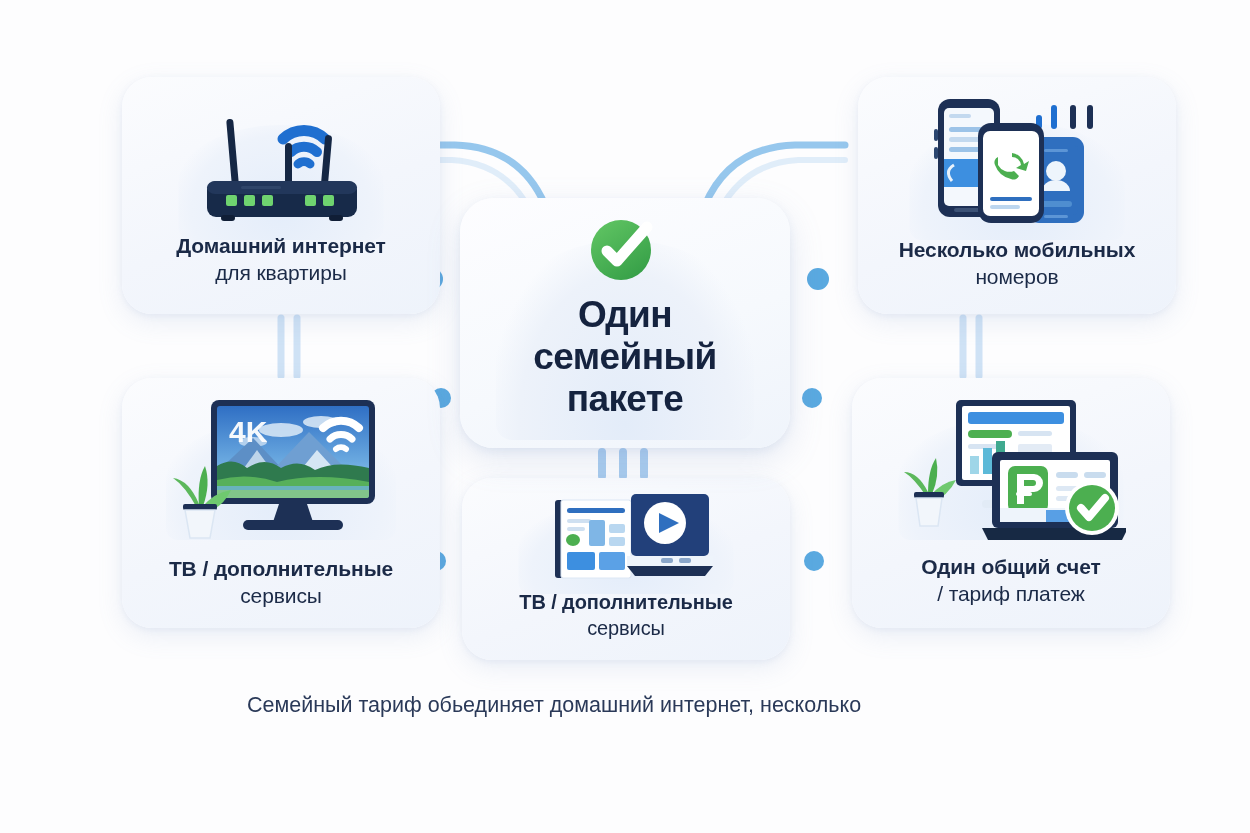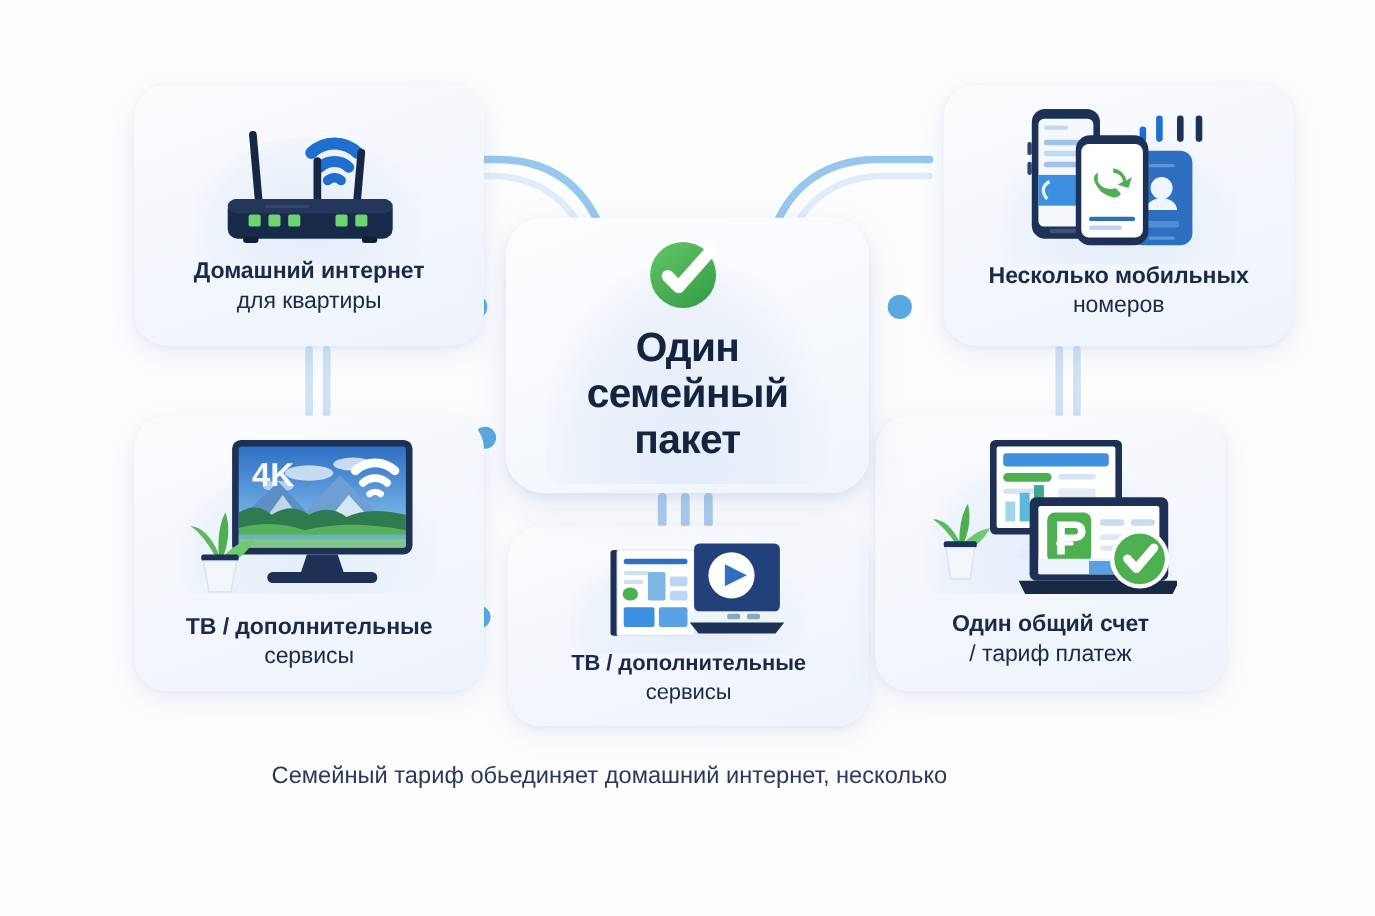--- a/index.html
+++ b/index.html
@@ -55,21 +55,21 @@
   #card-tv{left:122px;top:378px;width:318px;height:250px;}
   #card-tv .halo{bottom:88px;width:230px;height:120px;}
   #card-tv .art{margin-top:16px;}
   #card-tv .caption{margin-top:10px;font-size:21px;}
 
   #card-video{left:462px;top:478px;width:328px;height:182px;}
   #card-video .halo{bottom:66px;width:215px;height:92px;}
   #card-video .art{margin-top:12px;}
   #card-video .caption{margin-top:4px;font-size:20px;}
 
-  #card-bill{left:796px;top:378px;width:318px;height:250px;}
+  #card-bill{left:852px;top:378px;width:318px;height:250px;}
   #card-bill .halo{bottom:88px;width:225px;height:122px;}
   #card-bill .art{margin-top:16px;}
   #card-bill .caption{margin-top:8px;font-size:21px;}
 
   
   #hub{
     position:absolute;left:460px;top:198px;width:330px;height:250px;
     border-radius:34px;
     background:linear-gradient(160deg,#fdfdff 0%,#f6f9fd 58%,#eff4fb 100%);
     box-shadow:0 12px 34px rgba(115,145,195,.18),0 3px 9px rgba(115,145,195,.12);
@@ -304,21 +304,21 @@
             <stop offset="100%" stop-color="#37a048"></stop>
           </linearGradient>
         </defs>
         <circle cx="38" cy="40" r="30" fill="url(#gchk)"></circle>
         <path d="M24,41 L34,51 L64,17" fill="none" stroke="#ffffff" stroke-width="11" stroke-linecap="round" stroke-linejoin="round"></path>
       </svg>
     </div>
     <div class="hub-title">
       <div>Один</div>
       <div>семейный</div>
-      <div>пакет</div>
+      <div>пакете</div>
     </div>
   </div>
 
   <div class="card" id="card-video">
     <div class="halo"></div>
     <div class="art">
       <svg width="190" height="92" viewBox="0 0 190 92">
 
         <rect x="24" y="10" width="76" height="78" rx="3" fill="#1d3055"></rect>
         <rect x="30" y="10" width="70" height="78" rx="2" fill="#ffffff" stroke="#dce7f4" stroke-width="1"></rect>

